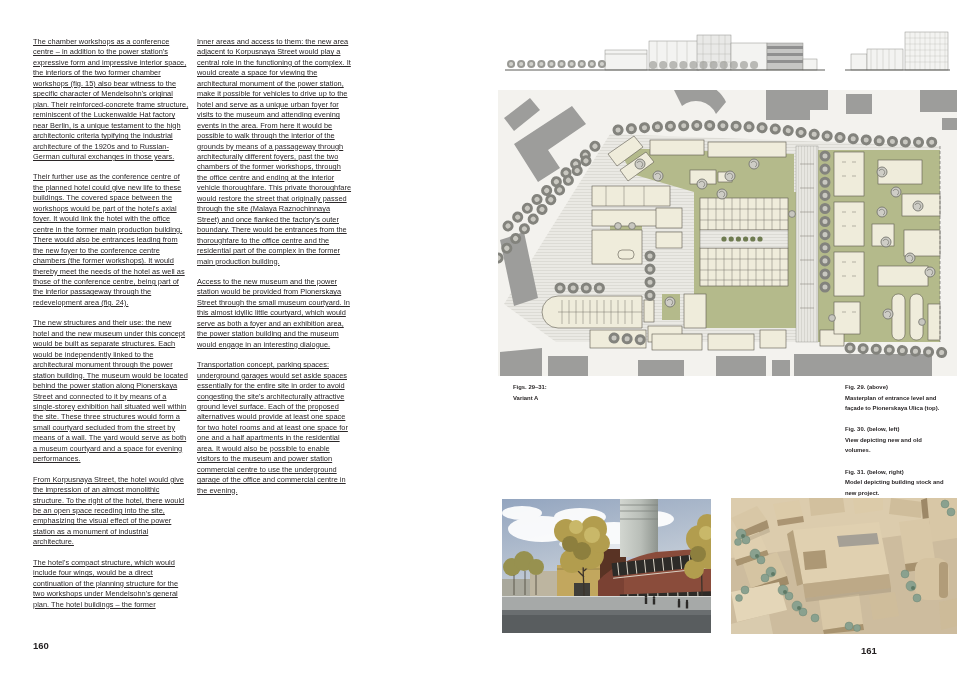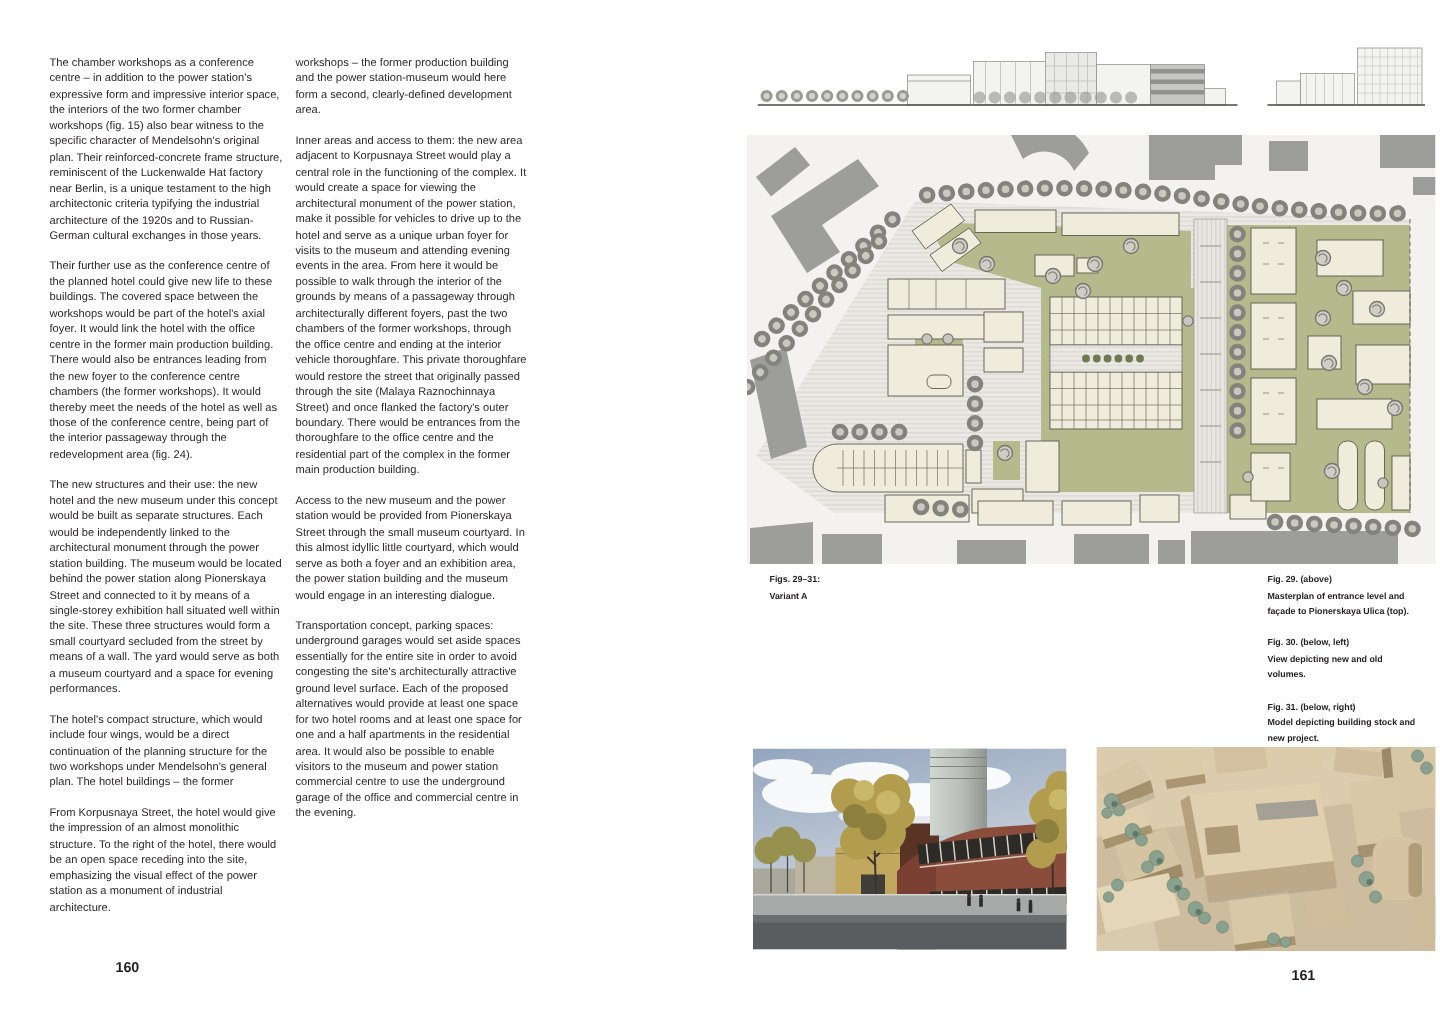--- a/index.html
+++ b/index.html
@@ -1,23 +1,23 @@
 <!DOCTYPE html>
 <html><head>
 <meta charset="utf-8">
 <style>
   html,body{margin:0;padding:0;background:#ffffff;}
   #spread{position:relative;width:960px;height:679px;background:#ffffff;overflow:hidden;
           font-family:"Liberation Sans", sans-serif;}
   .col{position:absolute;top:37px;width:156px;}
-  .col p{margin:0 0 10px 0;font-size:7.4px;line-height:10.45px;color:#2b2728;letter-spacing:0.02px;}
+  .col p{margin:0 0 10px 0;font-size:7.4px;line-height:10.45px;color:#2b2728;letter-spacing:0.02px;text-decoration:underline;}
   #col1{left:33px;}
   #col2{left:197px;}
   .pagenum{position:absolute;font-size:9.5px;font-weight:bold;color:#231f20;}
-  #pn-left{left:33px;top:640px;margin-left:44px;}
+  #pn-left{left:33px;top:640px;}
   #pn-right{left:861px;top:645px;}
   .cap{position:absolute;font-size:5.9px;line-height:10.6px;font-weight:bold;color:#231f20;}
   #cap-left{left:513px;top:382px;width:90px;}
   #cap-right{left:845px;top:382px;width:100px;}
   .capblock{margin:0 0 10.5px 0;}
   .fig{position:absolute;}
   #fig-elevation{left:505px;top:28px;}
   #fig-plan{left:498px;top:90px;}
   #fig-photo{left:502px;top:499px;}
   #fig-model{left:731px;top:498px;}
@@ -28,25 +28,24 @@
 </style>
 </head>
 <body>
 
 <div id="spread">
 
   <div class="col" id="col1">
     <p>The chamber workshops as a conference centre – in addition to the power station's expressive form and impressive interior space, the interiors of the two former chamber workshops (fig. 15) also bear witness to the specific character of Mendelsohn's original plan. Their reinforced-concrete frame structure, reminiscent of the Luckenwalde Hat factory near Berlin, is a unique testament to the high architectonic criteria typifying the industrial architecture of the 1920s and to Russian-German cultural exchanges in those years.</p>
     <p>Their further use as the conference centre of the planned hotel could give new life to these buildings. The covered space between the workshops would be part of the hotel's axial foyer. It would link the hotel with the office centre in the former main production building. There would also be entrances leading from the new foyer to the conference centre chambers (the former workshops). It would thereby meet the needs of the hotel as well as those of the conference centre, being part of the interior passageway through the redevelopment area (fig. 24).</p>
     <p>The new structures and their use: the new hotel and the new museum under this concept would be built as separate structures. Each would be independently linked to the architectural monument through the power station building. The museum would be located behind the power station along Pionerskaya Street and connected to it by means of a single-storey exhibition hall situated well within the site. These three structures would form a small courtyard secluded from the street by means of a wall. The yard would serve as both a museum courtyard and a space for evening performances.</p>
+    <p>From Korpusnaya Street, the hotel would give the impression of an almost monolithic structure. To the right of the hotel, there would be an open space receding into the site, emphasizing the visual effect of the power station as a monument of industrial architecture.</p>
     <p>The hotel's compact structure, which would include four wings, would be a direct continuation of the planning structure for the two workshops under Mendelsohn's general plan. The hotel buildings – the former</p>
-    <p>From Korpusnaya Street, the hotel would give the impression of an almost monolithic structure. To the right of the hotel, there would be an open space receding into the site, emphasizing the visual effect of the power station as a monument of industrial architecture.</p>
   </div>
   <div class="col" id="col2">
-    <p>workshops – the former production building and the power station-museum would here form a second, clearly-defined development area.</p>
     <p>Inner areas and access to them: the new area adjacent to Korpusnaya Street would play a central role in the functioning of the complex. It would create a space for viewing the architectural monument of the power station, make it possible for vehicles to drive up to the hotel and serve as a unique urban foyer for visits to the museum and attending evening events in the area. From here it would be possible to walk through the interior of the grounds by means of a passageway through architecturally different foyers, past the two chambers of the former workshops, through the office centre and ending at the interior vehicle thoroughfare. This private thoroughfare would restore the street that originally passed through the site (Malaya Raznochinnaya Street) and once flanked the factory's outer boundary. There would be entrances from the thoroughfare to the office centre and the residential part of the complex in the former main production building.</p>
     <p>Access to the new museum and the power station would be provided from Pionerskaya Street through the small museum courtyard. In this almost idyllic little courtyard, which would serve as both a foyer and an exhibition area, the power station building and the museum would engage in an interesting dialogue.</p>
     <p>Transportation concept, parking spaces: underground garages would set aside spaces essentially for the entire site in order to avoid congesting the site's architecturally attractive ground level surface. Each of the proposed alternatives would provide at least one space for two hotel rooms and at least one space for one and a half apartments in the residential area. It would also be possible to enable visitors to the museum and power station commercial centre to use the underground garage of the office and commercial centre in the evening.</p>
   </div>
   <div class="pagenum" id="pn-left">160</div>
 
   <svg class="fig" id="fig-elevation" width="445" height="46" viewBox="0 0 445 46">
     <g stroke="#8f8f8b" stroke-width="0.5" fill="#f3f3f1">
       <rect x="100" y="22" width="42" height="20"></rect>
         <line x1="100" y1="26" x2="142" y2="26"></line>

